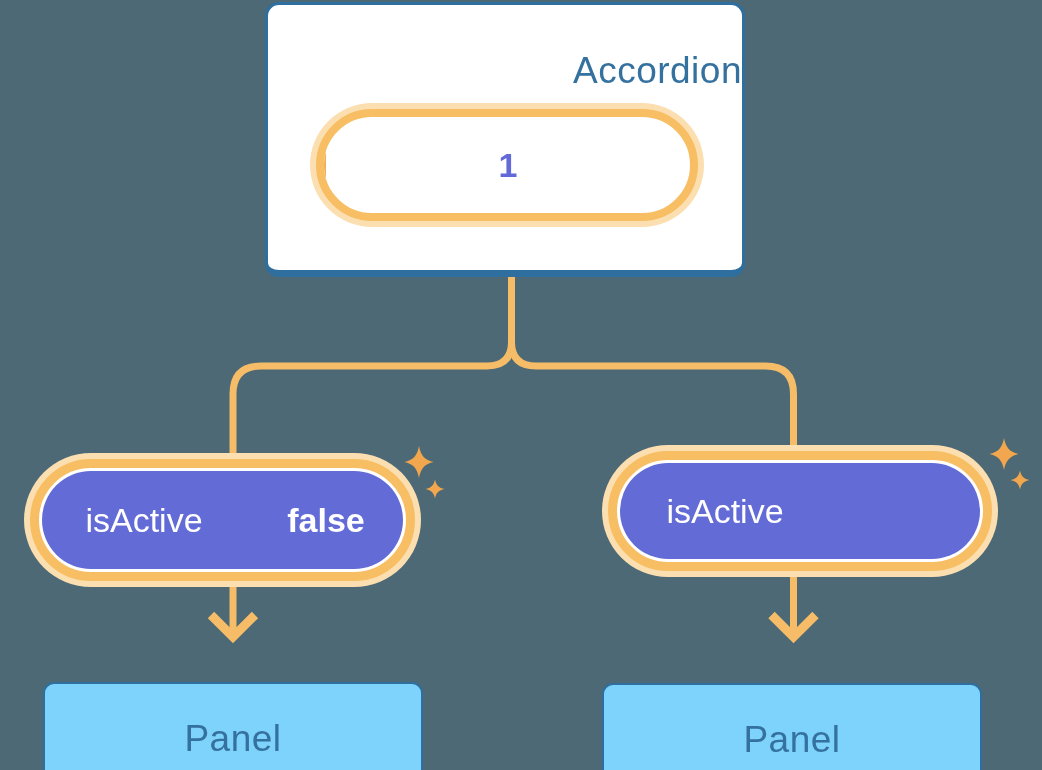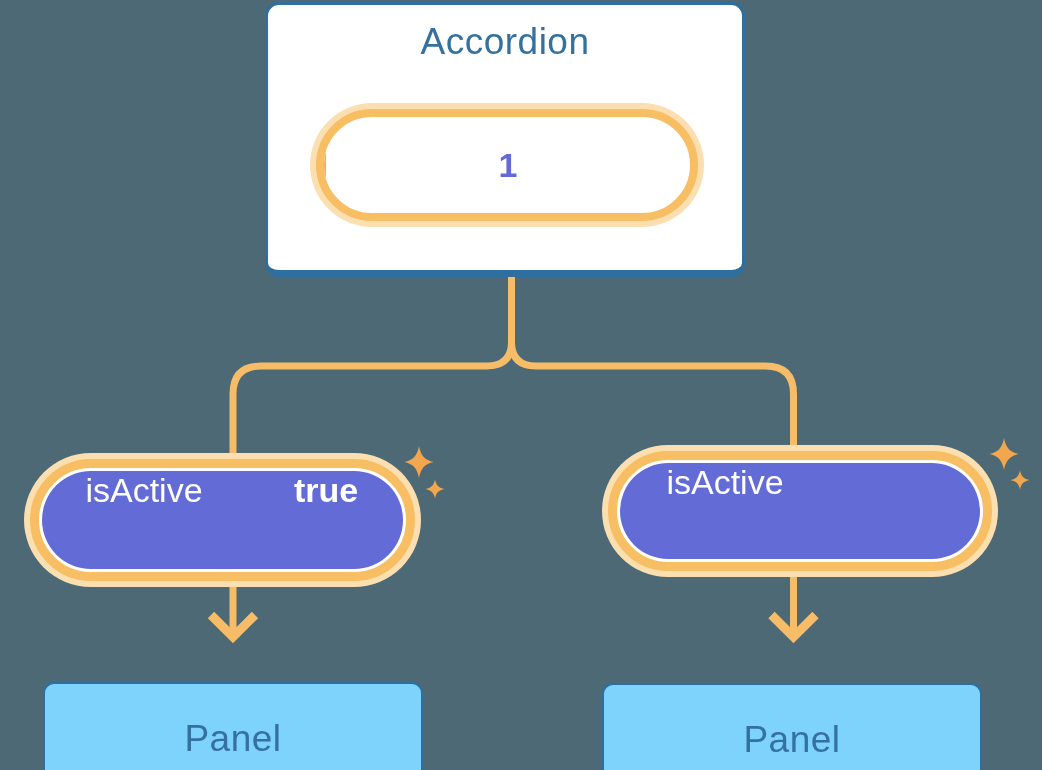--- a/index.html
+++ b/index.html
@@ -25,22 +25,22 @@
     box-sizing: border-box;
     background: #ffffff;
     border: 3px solid #2E6F9F;
     border-bottom-width: 7px;
     border-radius: 14px;
     z-index: 2;
   }
   .accordion-box { left: 265px; top: 2px; width: 480px; height: 275px; }
 
   .comp-title {
-    text-align: center;
-    margin-top: 16px;
+    text-align: right;
+    margin-top: 45px;
     font-size: 37px;
     color: #35719F;
     letter-spacing: 0.5px;
   }
 
   
   .panel-box {
     position: absolute;
     box-sizing: border-box;
     background: #7dd3fc;
@@ -89,21 +89,21 @@
   .state-pill .divider { width: 2px; background: #F3AE58; }
 
   
   .prop-pill .pill-ring { border-width: 9px; padding: 3px; }
   .pill-purple {
     box-sizing: border-box;
     width: 100%; height: 100%;
     background: #636BD7;
     border-radius: 999px;
     display: flex;
-    align-items: flex-start;
+    align-items: center;
     overflow: hidden;
   }
   .prop-pill .seg {
     display: flex; align-items: center; justify-content: center;
     color: #ffffff; font-size: 34px;
   }
   .prop-pill .seg-value { flex: 1; font-weight: bold; }
   .prop-pill .divider { width: 3px; background: #ffffff; }
 
   .prop-pill-left  { left: 24px;  top: 453px; width: 397px; height: 134px; }
@@ -143,21 +143,21 @@
         <div class="seg seg-value">1</div>
       </div>
     </div>
   </div>
 
   <div class="pill-halo prop-pill prop-pill-left">
     <div class="pill-ring">
       <div class="pill-purple">
         <div class="seg seg-label">isActive</div>
         <div class="divider"></div>
-        <div class="seg seg-value">true</div>
+        <div class="seg seg-value">false</div>
       </div>
     </div>
   </div>
 
   <div class="pill-halo prop-pill prop-pill-right">
     <div class="pill-ring">
       <div class="pill-purple">
         <div class="seg seg-label">isActive</div>
         <div class="divider"></div>
       </div>

